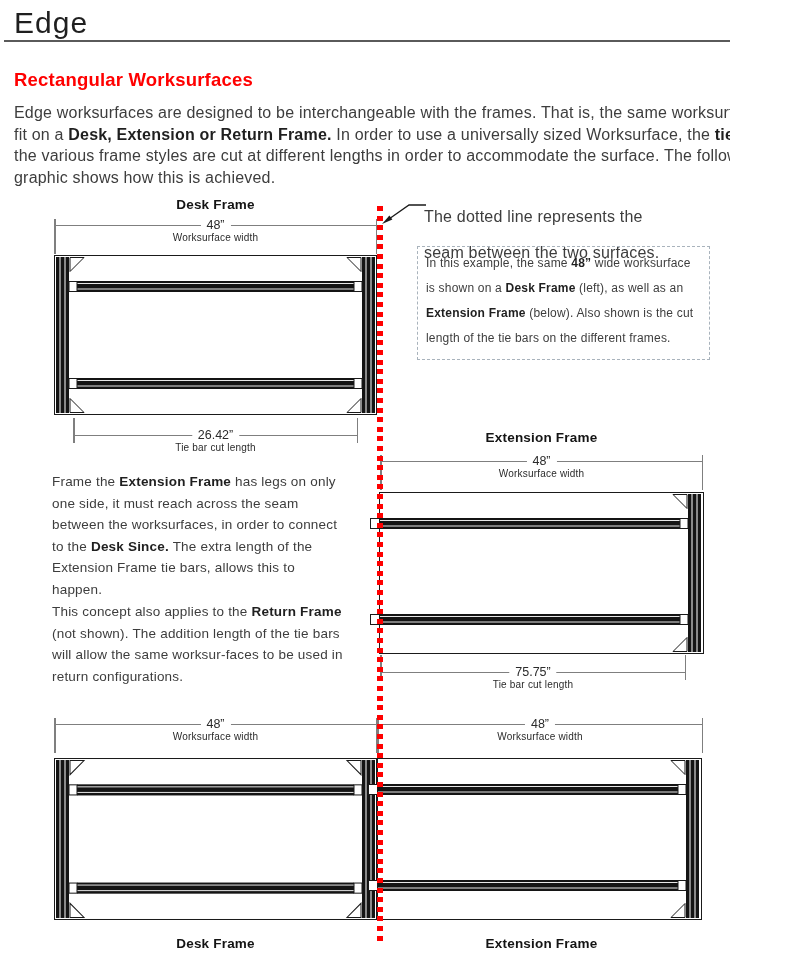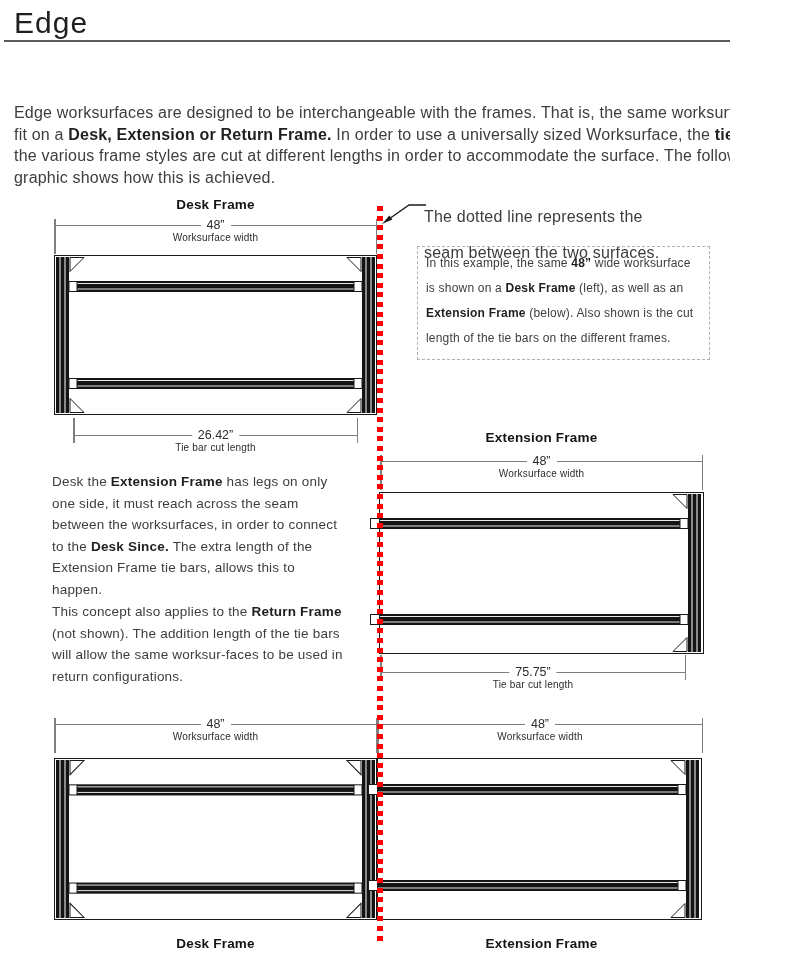--- a/index.html
+++ b/index.html
@@ -101,20 +101,21 @@
       <polygon points="317,159.5 303,159.5 317,145.5" fill="#ffffff" stroke="#1a1a1a" stroke-width="1"></polygon>
     </g>
   </defs>
 </svg>
 
 <div class="page">
 
   <div class="abs brand">Edge</div>
   <div class="abs rule"></div>
 
+  <div class="abs section-heading">Rectangular Worksurfaces</div>
 
   <div class="abs para intro"><span>Edge worksurfaces are designed to be interchangeable with the frames. That is, the same worksurface will fit on a </span><b>Desk, Extension or Return Frame.</b><span> In order to use a universally sized Worksurface, the </span><b>tie bars</b><span> on the various frame styles are cut at different lengths in order to accommodate the surface. The following graphic shows how this is achieved.</span></div>
 
   <div class="abs dg-title" style="left:54px;top:197px;width:323px;">Desk Frame</div>
 
   <div class="dim down" style="left:54px;top:225px;width:323px;">
     <div class="tick tl"></div>
     <div class="tick tr"></div>
     <div class="dim-value">48”</div>
     <div class="dim-sub">Worksurface width</div>
@@ -132,21 +133,21 @@
   </div>
 
   <svg class="abs leader" width="46" height="30">
     <polyline points="45,7 28,7 8,21" fill="none" stroke="#1a1a1a" stroke-width="1.3"></polyline>
     <polygon points="1,26 11.4,21.5 8.4,17.5" fill="#1a1a1a"></polygon>
   </svg>
   <div class="abs para seam-note">The dotted line represents the seam between the two surfaces.</div>
 
   <div class="abs para example-box"><span>In this example, the same </span><b>48”</b><span> wide worksurface is shown on a </span><b>Desk Frame</b><span> (left), as well as an </span><b>Extension Frame</b><span> (below).  Also shown is the cut length of the tie bars on the different frames.</span></div>
 
-  <div class="abs para colp" style="top:471px;"><span>Desk the </span><b>Extension Frame</b><span> has legs on only one side, it must reach across the seam between the worksurfaces, in order to connect to the </span><b>Desk Since.</b><span> The extra length of the Extension Frame tie bars, allows this to happen.</span></div>
+  <div class="abs para colp" style="top:471px;"><span>Frame the </span><b>Extension Frame</b><span> has legs on only one side, it must reach across the seam between the worksurfaces, in order to connect to the </span><b>Desk Since.</b><span> The extra length of the Extension Frame tie bars, allows this to happen.</span></div>
 
   <div class="abs para colp" style="top:601px;"><span>This concept also applies to the </span><b>Return Frame</b><span> (not shown).  The addition length of the tie bars will allow the same worksur-faces to be used in return configurations.</span></div>
 
   <div class="abs dg-title" style="left:380px;top:430px;width:323px;">Extension Frame</div>
 
   <div class="dim down" style="left:380px;top:461px;width:323px;">
     <div class="tick tl"></div>
     <div class="tick tr"></div>
     <div class="dim-value">48”</div>
     <div class="dim-sub">Worksurface width</div>

